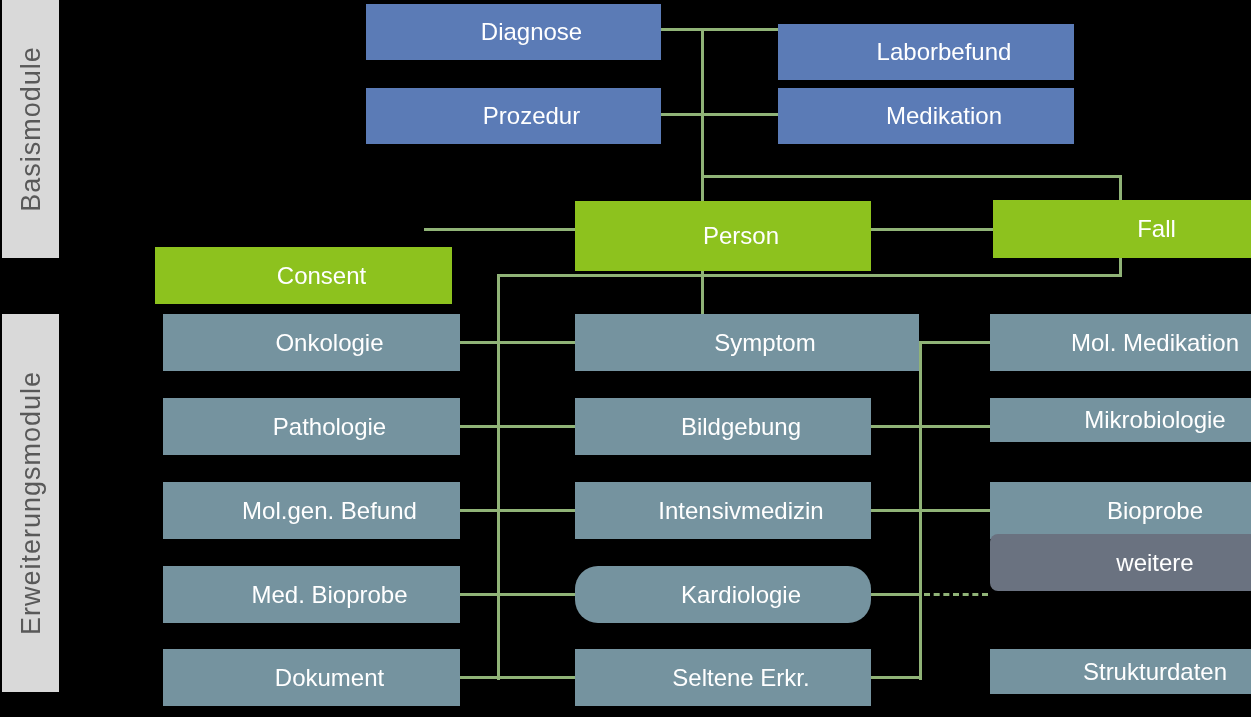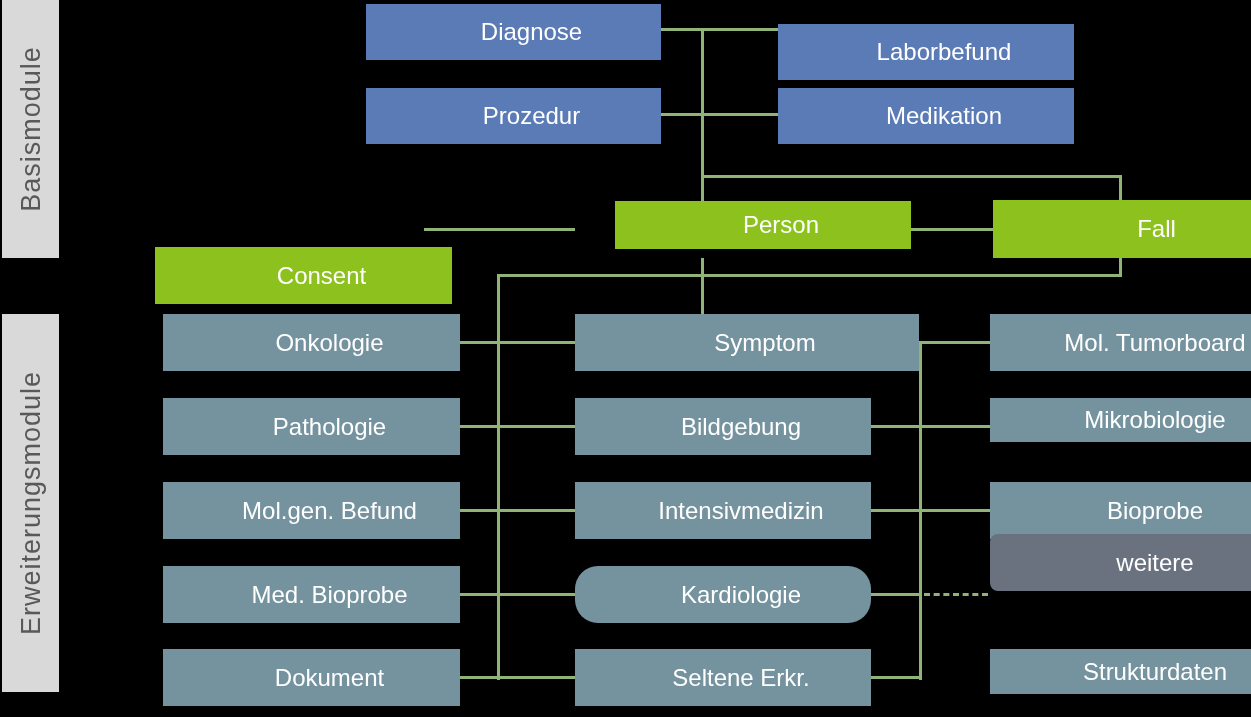--- a/index.html
+++ b/index.html
@@ -86,21 +86,21 @@
   <div class="box blue" style="left:366px;top:88px;width:259px;height:56px;">
       <span>Prozedur</span>
     </div>
   <div class="box blue" style="left:778px;top:88px;width:260px;height:56px;">
       <span>Medikation</span>
     </div>
 
   <div class="box green" style="left:155px;top:201px;width:261px;height:57px;margin-top:46px;">
       <span>Consent</span>
     </div>
-  <div class="box green" style="left:575px;top:201px;width:260px;height:48px;margin-left:40px;">
+  <div class="box green" style="left:575px;top:201px;width:260px;height:70px;">
       <span>Person</span>
     </div>
   <div class="box green" style="left:993px;top:200px;width:255px;height:58px;">
       <span>Fall</span>
     </div>
 
   <div class="box slate" style="left:163px;top:314px;width:261px;height:57px;">
       <span>Onkologie</span>
     </div>
   <div class="box slate" style="left:163px;top:398px;width:261px;height:57px;">
@@ -126,21 +126,21 @@
       <span>Intensivmedizin</span>
     </div>
   <div class="box slate" style="left:575px;top:566px;width:260px;height:57px;border-radius:23px;">
       <span>Kardiologie</span>
     </div>
   <div class="box slate" style="left:575px;top:649px;width:260px;height:57px;">
       <span>Seltene Erkr.</span>
     </div>
 
   <div class="box slate" style="left:990px;top:314px;width:258px;height:57px;">
-      <span>Mol. Tumorboard</span>
+      <span>Mol. Medikation</span>
     </div>
   <div class="box slate" style="left:990px;top:398px;width:258px;height:44px;">
       <span>Mikrobiologie</span>
     </div>
   <div class="box slate" style="left:990px;top:482px;width:258px;height:57px;">
       <span>Bioprobe</span>
     </div>
   <div class="box gray" style="left:990px;top:534px;width:258px;height:57px;border-radius:8px;">
       <span>weitere</span>
     </div>

